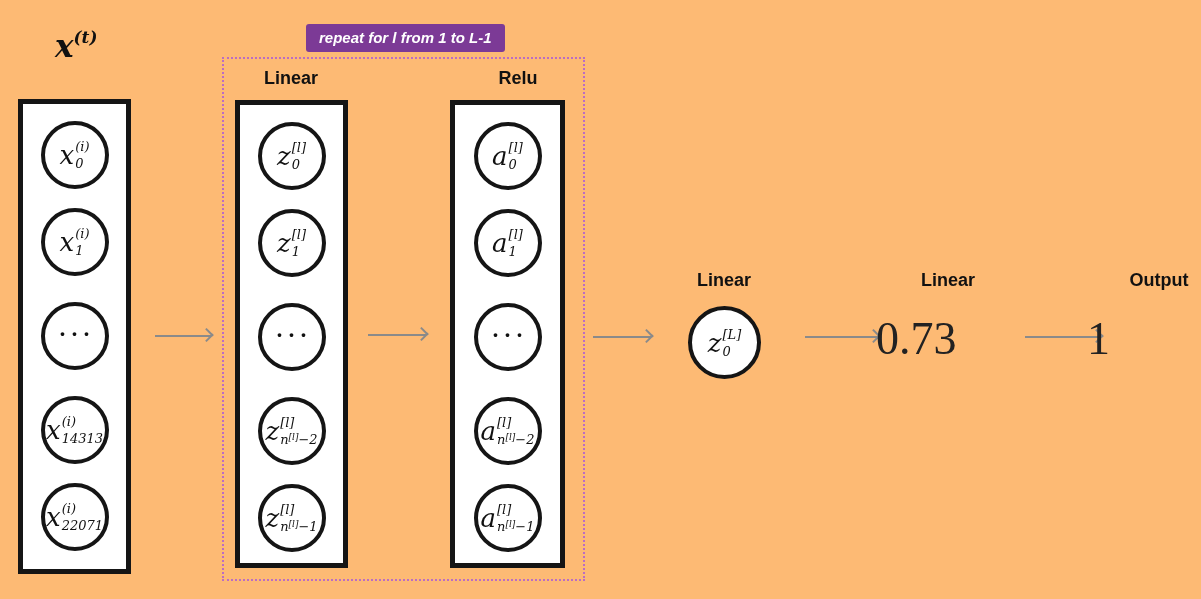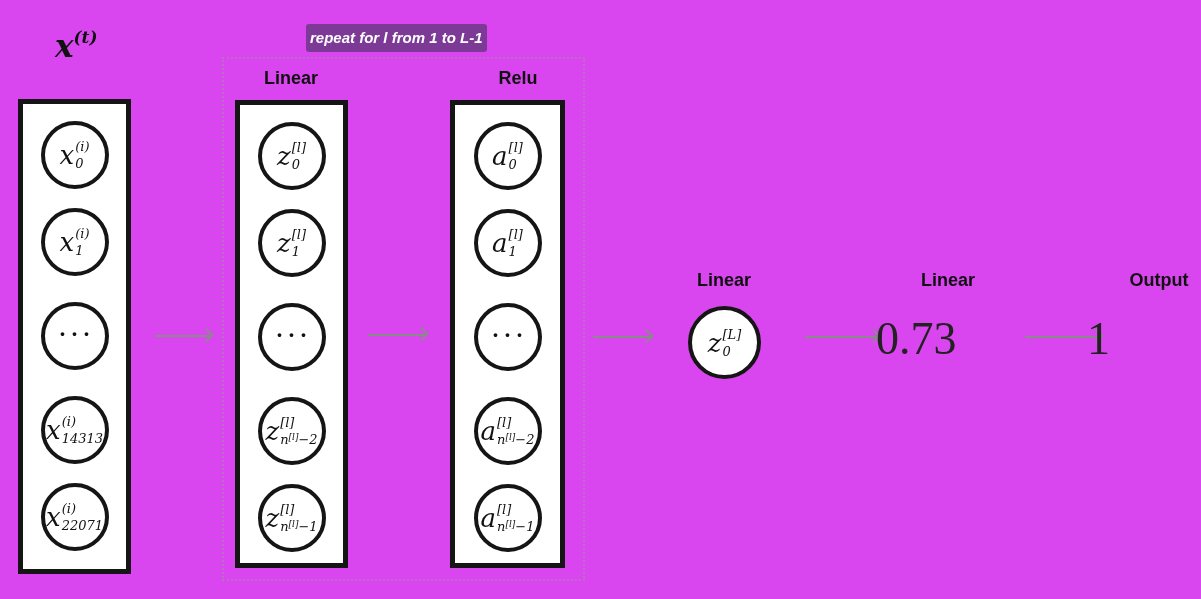--- a/index.html
+++ b/index.html
@@ -6,21 +6,21 @@
     --banner-bg:#7c3a96;
     --dashed:#bb6dc3;
     --arrow:#8a8a8a;
     --ink:#151515;
   }
   *{box-sizing:border-box;margin:0;padding:0;}
   html,body{background:#ffffff;}
   .canvas{
     position:relative;
     width:1201px;height:599px;
-    background:#d946ef;
+    background:#fdba74;
     overflow:hidden;
     font-family:"Liberation Sans",sans-serif;
   }
   
   .vector-title{
     position:absolute;left:55px;top:27px;
     font-family:"DejaVu Serif",serif;font-style:italic;font-weight:bold;
     color:#111;
   }
   .vector-title .vt-base{font-size:31px;line-height:1;}
@@ -36,21 +36,21 @@
   .frame-relu{left:450px;top:100px;width:115px;height:468px;}
   
   .repeat-region{
     position:absolute;left:222px;top:57px;width:363px;height:524px;
     border:2px dotted var(--dashed);
     background:transparent;
   }
   
   .repeat-banner{
     position:absolute;left:306px;top:24px;height:28px;
-    padding:0 4px;line-height:28px;white-space:nowrap;
+    padding:0 13px;line-height:28px;white-space:nowrap;
     background:var(--banner-bg);color:#fff;
     font-size:15px;font-weight:bold;font-style:italic;
     border-radius:3px;
   }
   
   .small-label{
     position:absolute;width:100px;
     font-size:18px;font-weight:bold;color:#111;
     text-align:center;line-height:1.2;
   }

